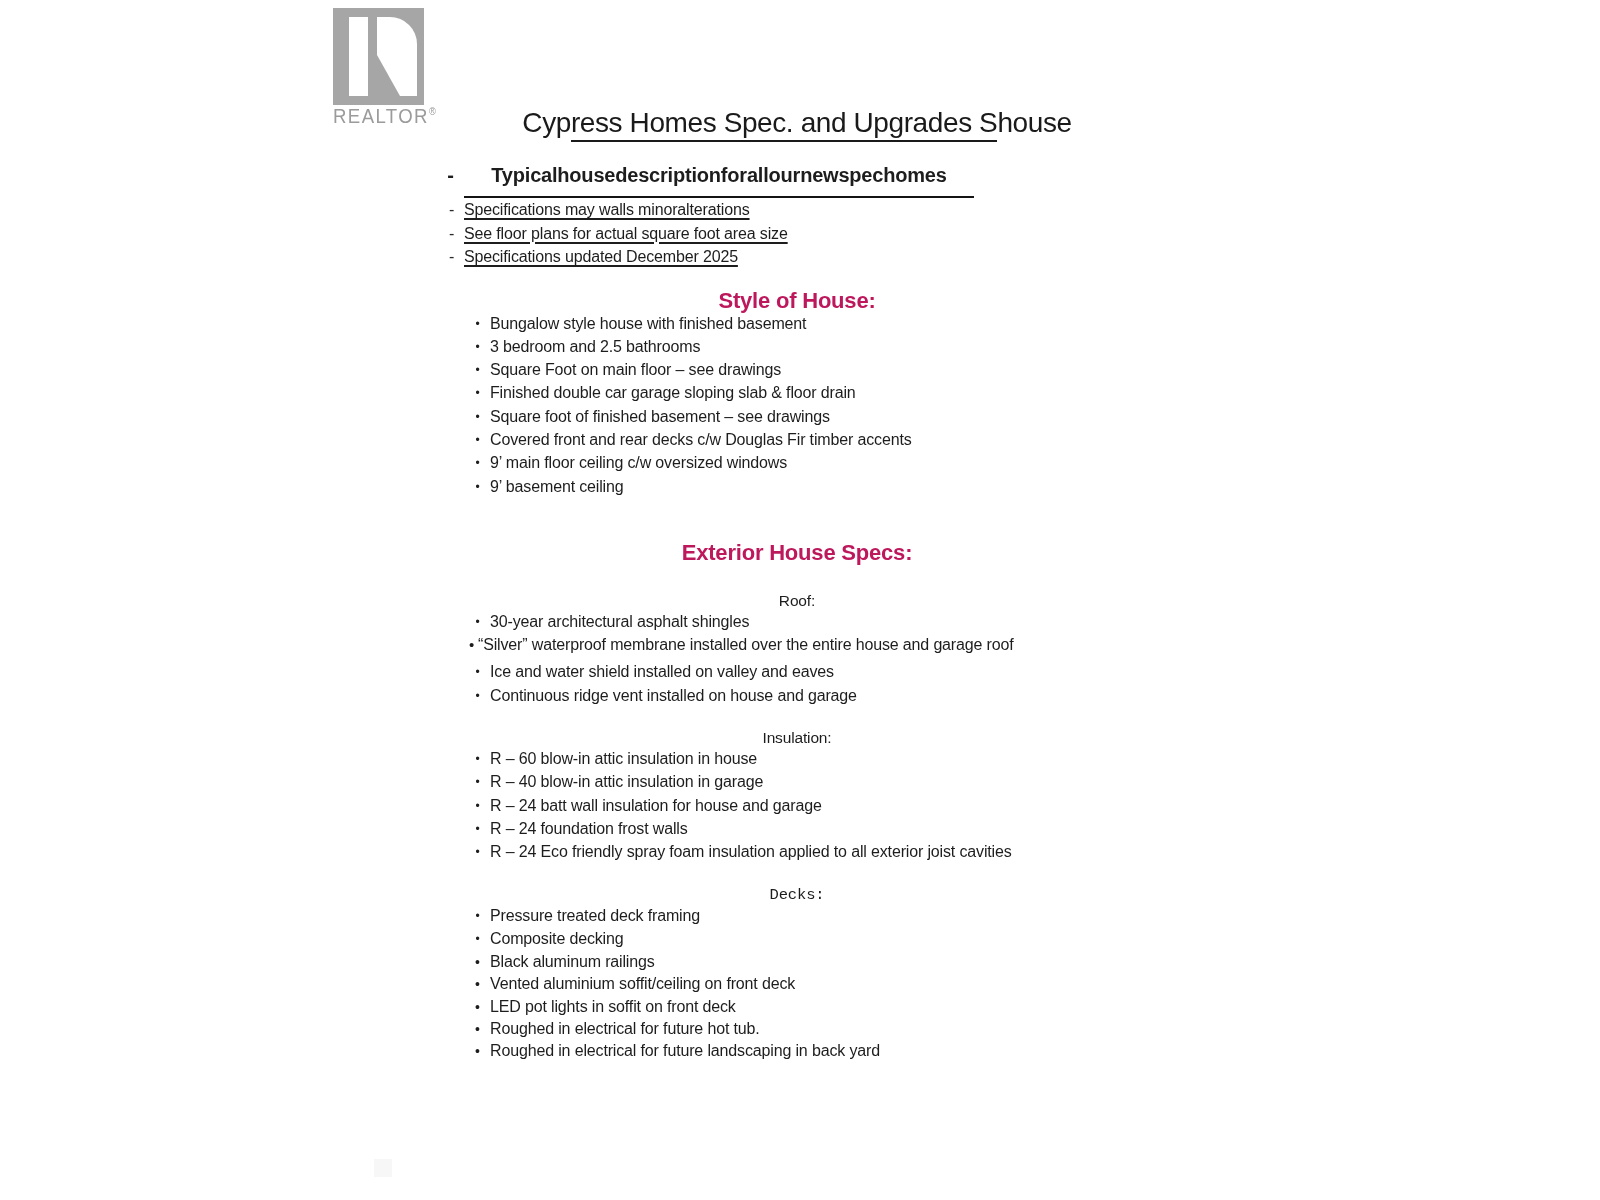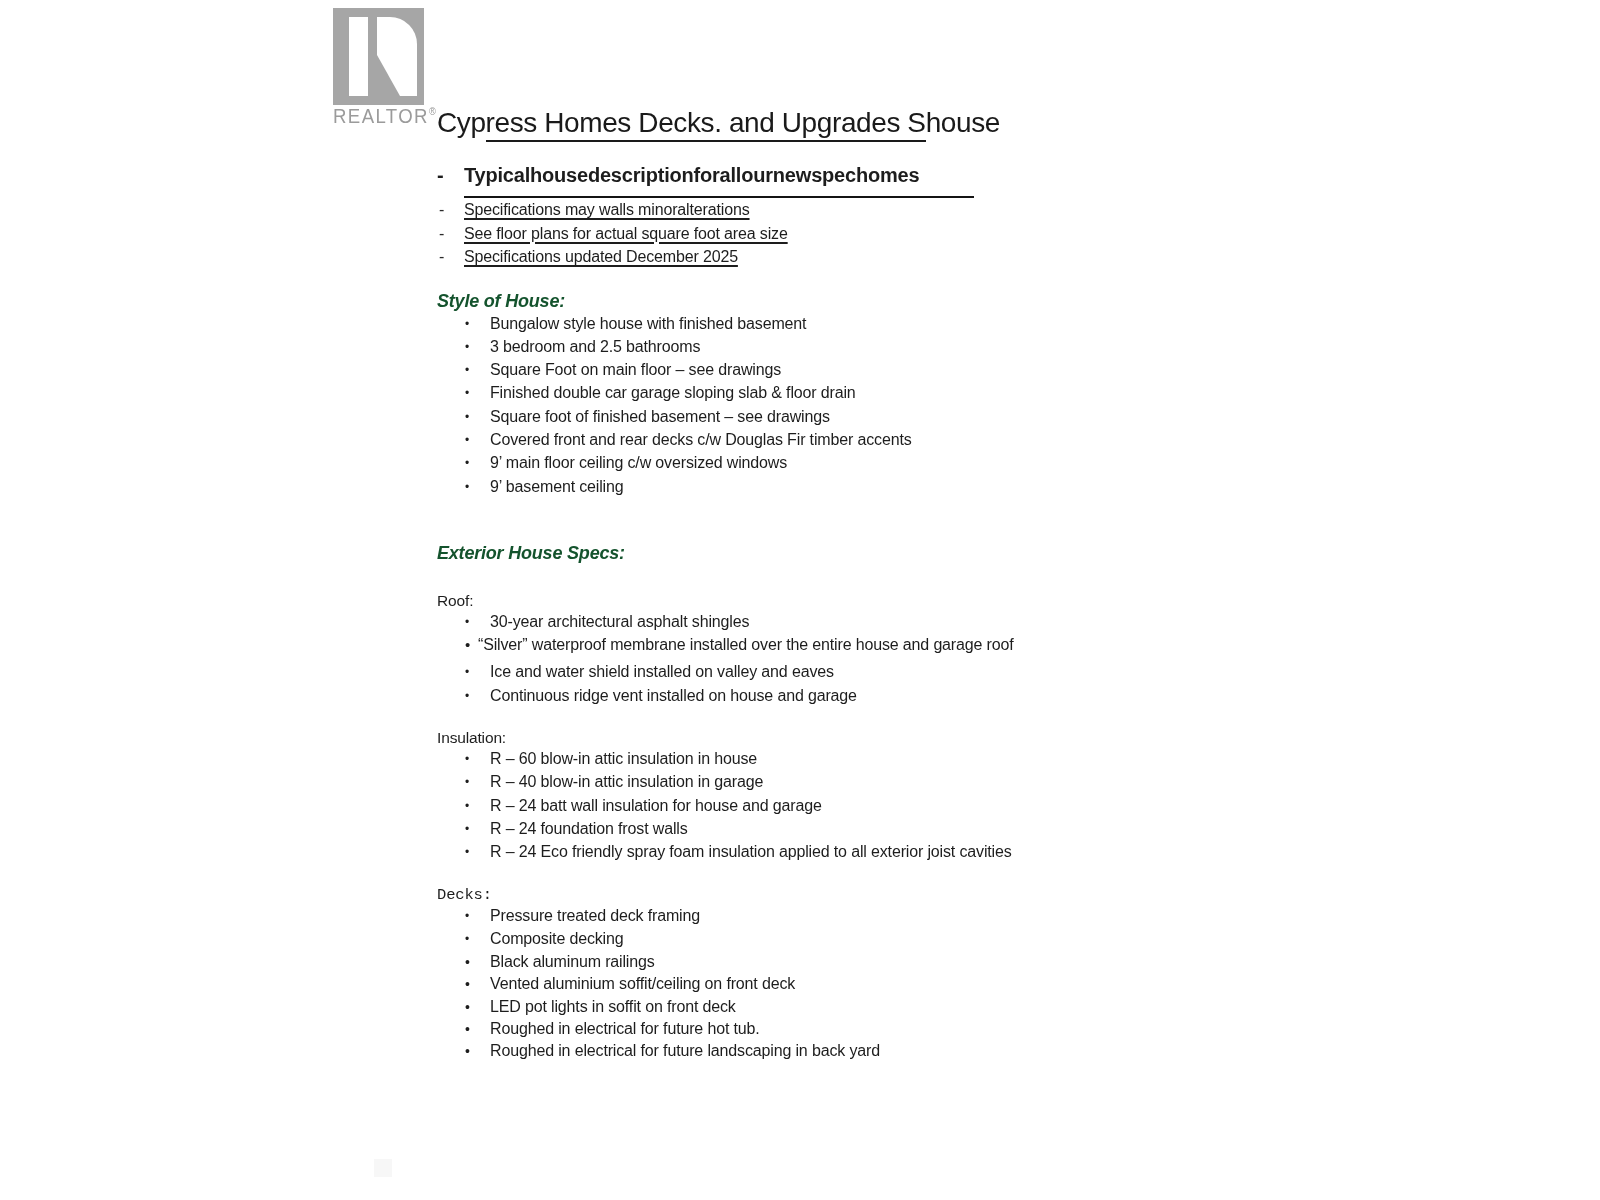--- a/index.html
+++ b/index.html
@@ -4,21 +4,21 @@
 <style>
   * { box-sizing: border-box; }
   html, body { margin: 0; padding: 0; }
   body {
     width: 1600px; height: 1200px;
     background: #ffffff;
     font-family: "Liberation Sans", sans-serif;
     color: #1d1d1d;
     -webkit-font-smoothing: antialiased;
   }
-  .page { position: relative; width: 1600px; height: 1200px; overflow: hidden; }
+  .page { position: relative; width: 1600px; height: 1200px; overflow: hidden; text-align: center; }
 
   
   .logo-block { position: absolute; left: 333px; top: 8px; width: 110px; }
   .logo-mark { display: block; }
   .logo-text {
     margin-top: 1px;
     color: #9b9b9b;
     font-size: 20px;
     letter-spacing: 1.5px;
     line-height: 1;
@@ -72,27 +72,26 @@
   .intro-item .dash::before { content: "-"; color: #2a2a2a; }
   .intro-item .txt {
     text-decoration: underline;
     text-decoration-thickness: 1.5px;
     text-underline-offset: 3px;
   }
 
   
   .h-section {
     margin: 0;
-    font-size: 18px;
+    font-size: 22px;
     font-weight: 700;
     line-height: 24px;
     letter-spacing: -0.2px;
-    color: #14532d;
-    white-space: nowrap;
-    font-style: italic;
+    color: #be185d;
+    white-space: nowrap;
   }
   .h-style { margin-top: 20px; }
   .h-exterior { margin-top: 42px; }
 
   .sub-label {
     font-size: 15.5px;
     line-height: 20px;
     letter-spacing: -0.15px;
     white-space: nowrap;
   }
@@ -143,21 +142,21 @@
     <svg class="logo-mark" width="91" height="97" viewBox="0 0 91 97" xmlns="http://www.w3.org/2000/svg">
       <rect x="0" y="0" width="91" height="97" fill="#a6a6a6"></rect>
       <rect x="16" y="9" width="19" height="79" fill="#ffffff"></rect>
       <path d="M44 9 H57 A27 27 0 0 1 84 36 V88 H67 L44 47 Z" fill="#ffffff"></path>
     </svg>
     <div class="logo-text"><span>REALTOR</span><span class="reg">®</span></div>
   </div>
 
   <div class="content">
 
-    <h1 class="title"><span>Cyp</span><span class="u">ress Homes Decks. and Upgrades S</span><span>house</span></h1>
+    <h1 class="title"><span>Cyp</span><span class="u">ress Homes Spec. and Upgrades S</span><span>house</span></h1>
 
     <div class="intro-main">
       <span class="dash"></span>
       <span class="txt">Typicalhousedescriptionforallournewspechomes</span>
     </div>
     <div class="intro-item">
       <span class="dash"></span>
       <span class="txt">Specifications may walls minoralterations</span>
     </div>
     <div class="intro-item">

